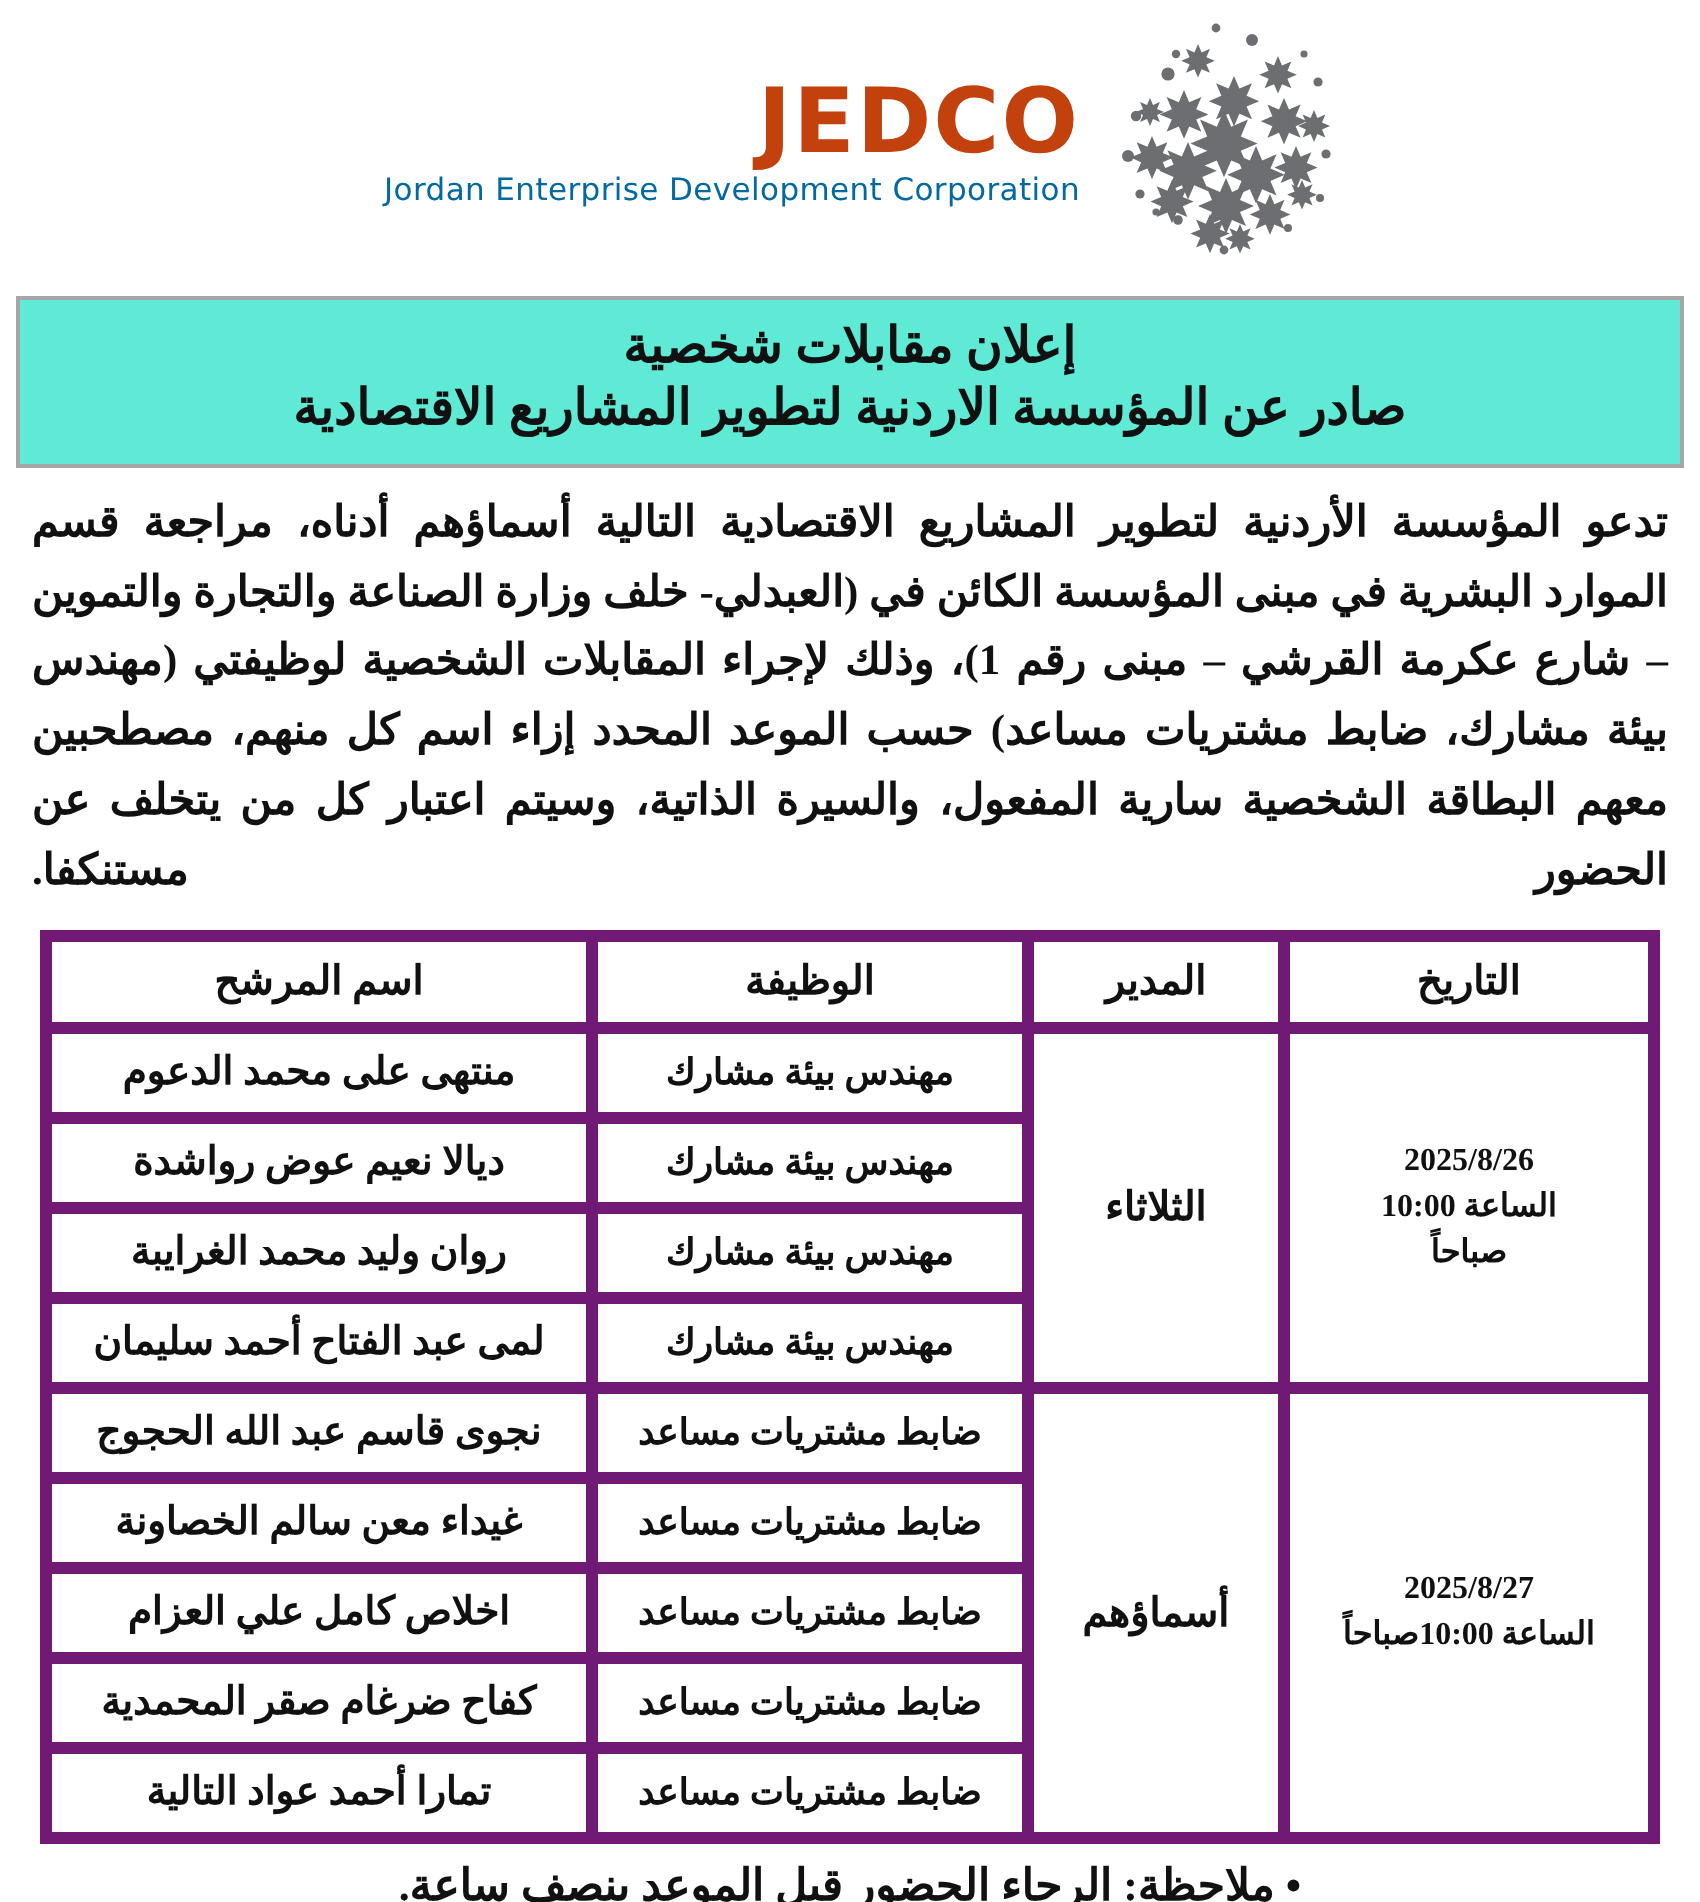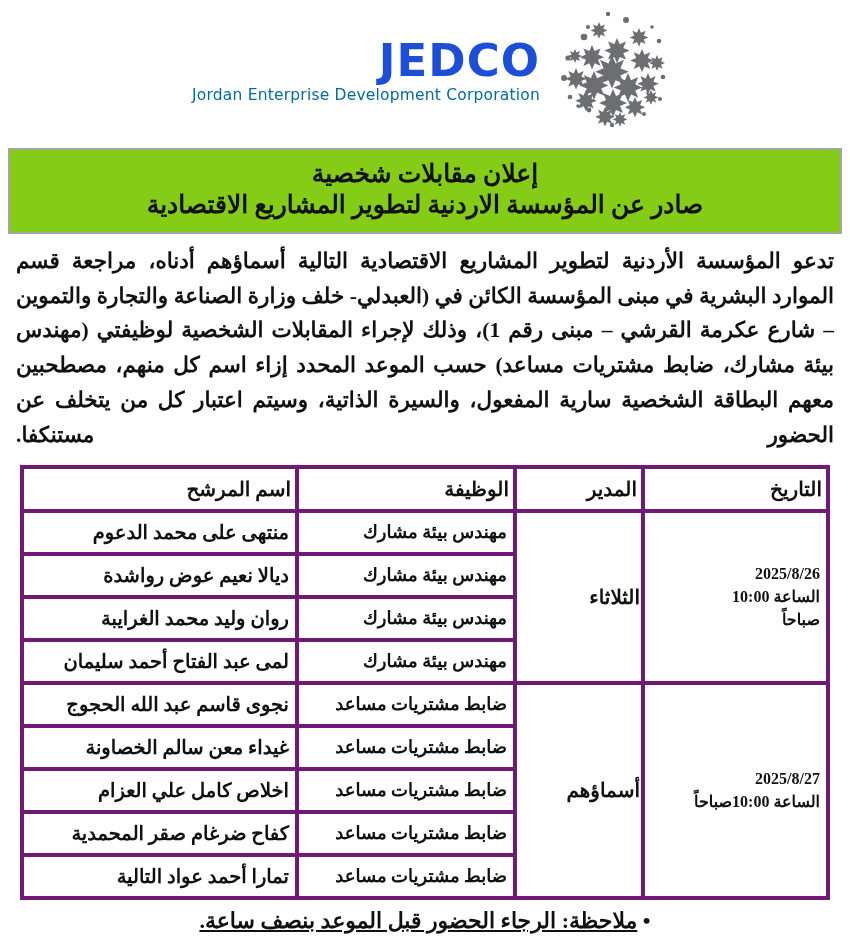--- a/index.html
+++ b/index.html
@@ -34,21 +34,21 @@
     display: flex;
     flex-direction: column;
     align-items: flex-end;
     line-height: 1.05;
   }
   .logo-jedco {
     font-family: "DejaVu Sans", "Liberation Sans", sans-serif;
     font-size: 45px;
     font-weight: bold;
     letter-spacing: 1px;
-    color: #1d4ed8;
+    color: #c2410c;
   }
   .logo-ar {
     font-family: "DejaVu Sans", "Liberation Sans", sans-serif;
     font-size: 16.5px;
     color: #58585b;
     direction: rtl;
     margin-top: 5px;
     letter-spacing: 0.5px;
   }
   .logo-en {
@@ -63,21 +63,21 @@
     height: 118px;
     position: relative;
     flex: 0 0 auto;
   }
   .logo-mark svg { display: block; }
 
   
   .title-box {
     margin: 8px 8px 0 8px;
     border: 2px solid #a6a6a9;
-    background: #84cc16;
+    background: #5eead4;
     text-align: center;
     padding: 8px 10px 10px 10px;
   }
   .title-line1 {
     font-size: 25px;
     font-weight: bold;
     line-height: 1.25;
   }
   .title-line2 {
     font-size: 25px;
@@ -98,22 +98,22 @@
 
   
   .tbl-wrap { padding: 6px 20px 0 20px; }
   table.schedule {
     width: 100%;
     border-collapse: collapse;
     table-layout: fixed;
   }
   table.schedule th,
   table.schedule td {
-    border: 4px solid #701a75;
-    text-align: right;
+    border: 6px solid #701a75;
+    text-align: center;
     vertical-align: middle;
   }
   table.schedule th {
     font-size: 20px;
     font-weight: bold;
     height: 36px;
     padding: 2px 4px;
   }
   table.schedule td.cand {
     font-size: 19.5px;

